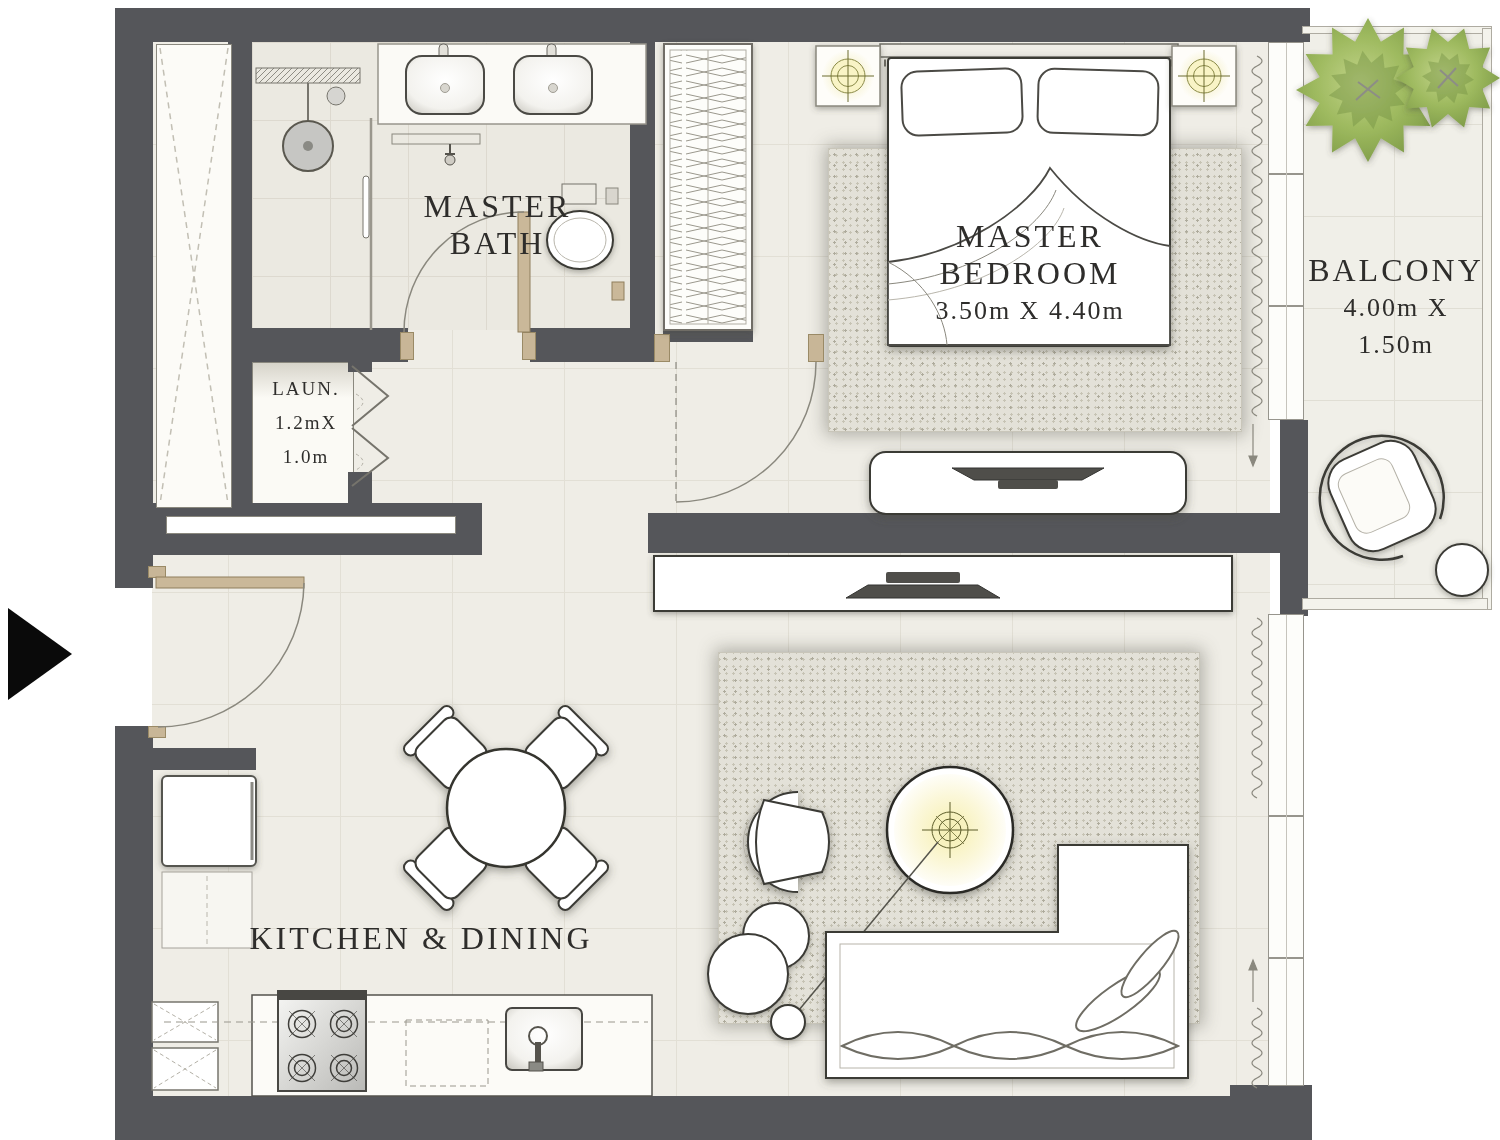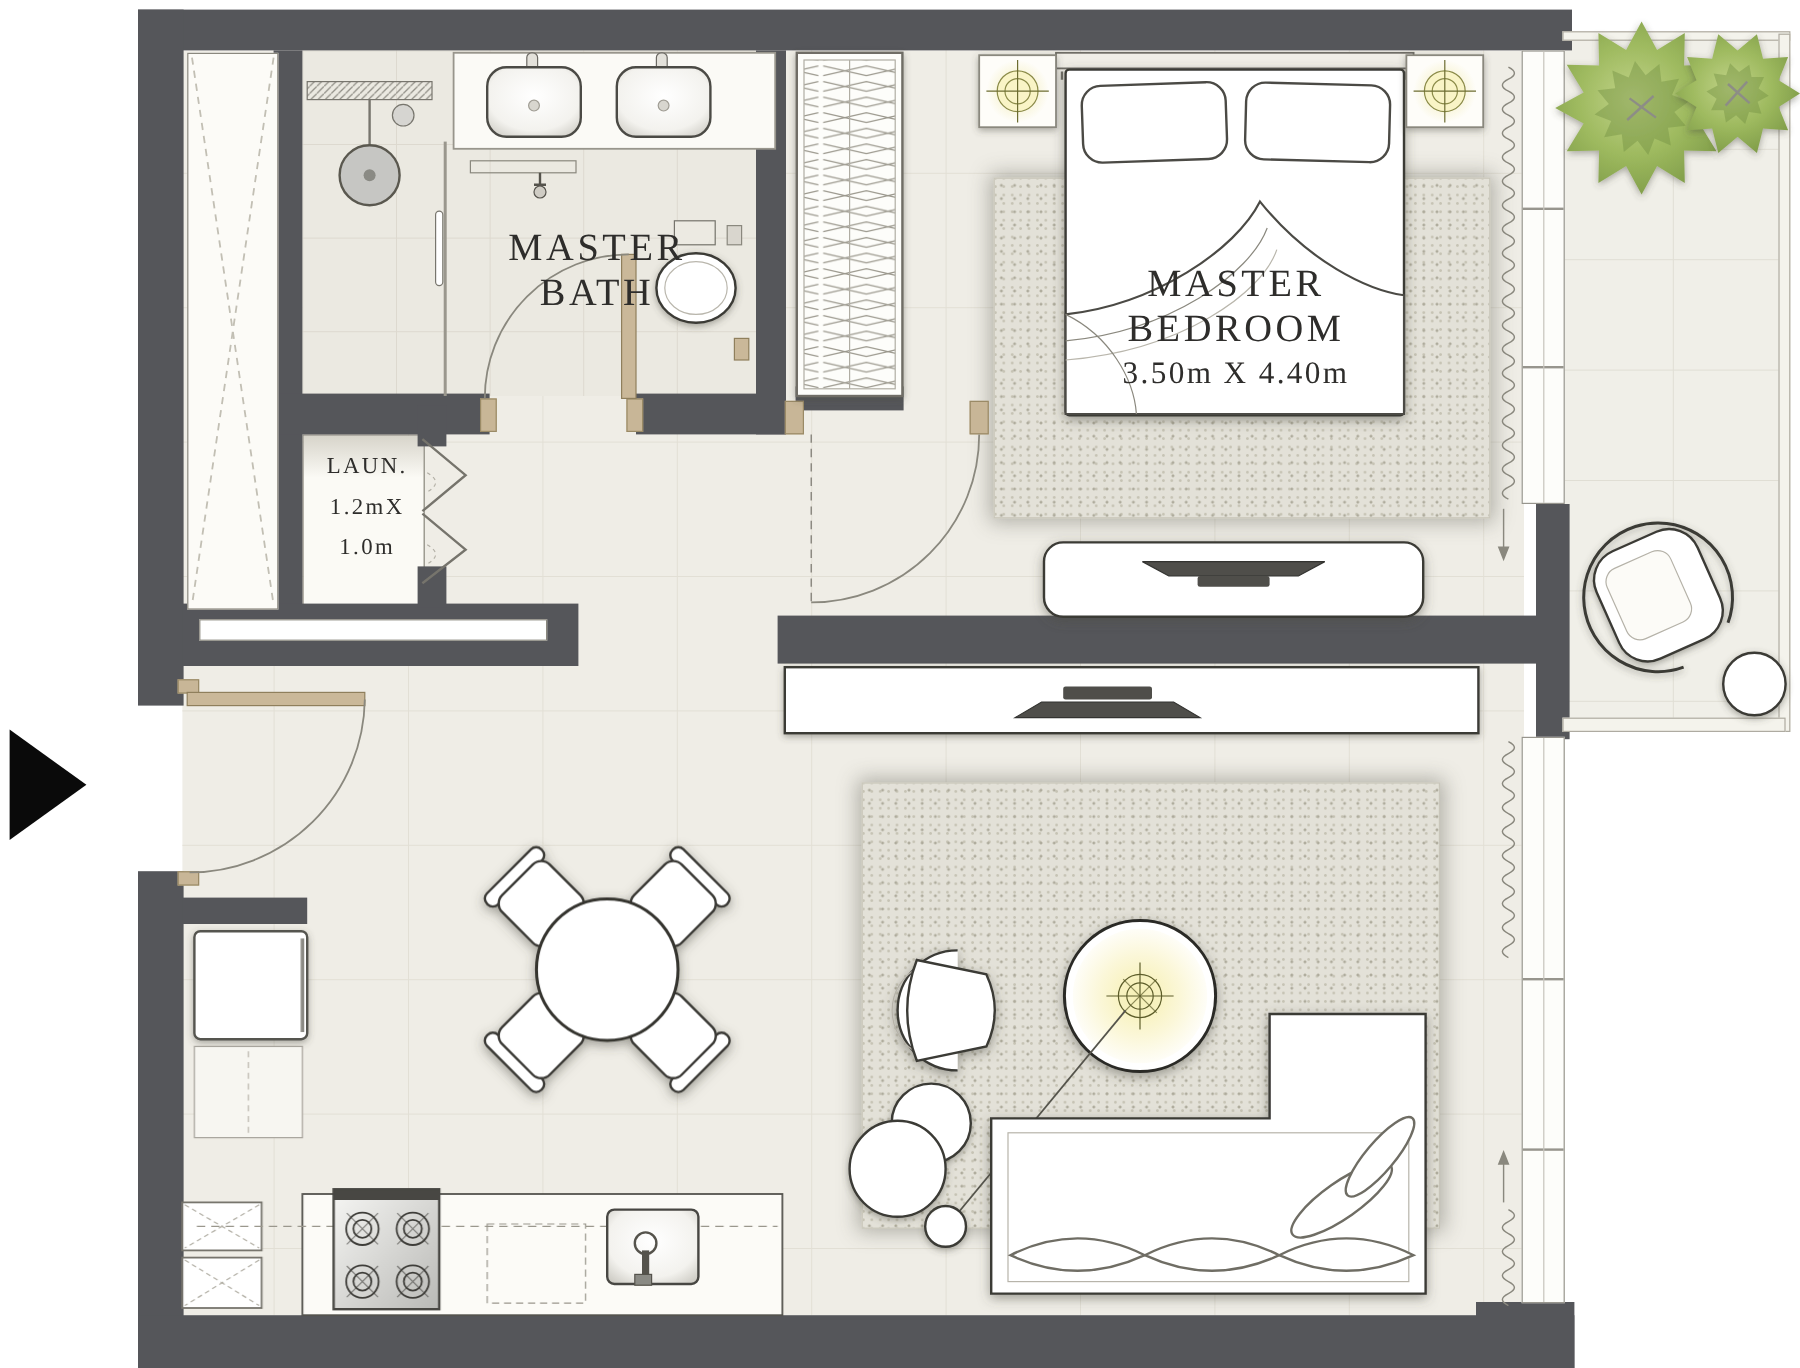--- a/index.html
+++ b/index.html
@@ -397,18 +397,24 @@
   <div class="label label-laun" style="left:250px;top:372px;width:112px;">
     <span class="l-name">LAUN.</span>
     <span class="l-dims">1.2mX</span>
     <span class="l-dims">1.0m</span>
   </div>
   <div class="label" style="left:885px;top:218px;width:290px;">
     <span class="l-name">MASTER</span>
     <span class="l-name">BEDROOM</span>
     <span class="l-dims">3.50m X 4.40m</span>
   </div>
+  <div class="label" style="left:1306px;top:252px;width:180px;">
+    <span class="l-name">BALCONY</span>
+    <span class="l-dims">4.00m X</span>
+    <span class="l-dims">1.50m</span>
+  </div>
   <div class="label" style="left:850px;top:672px;width:280px;">
   </div>
   <div class="label" style="left:230px;top:920px;width:382px;">
+    <span class="l-name">KITCHEN &amp; DINING</span>
   </div>
 
 </div>
 
 </body></html>

